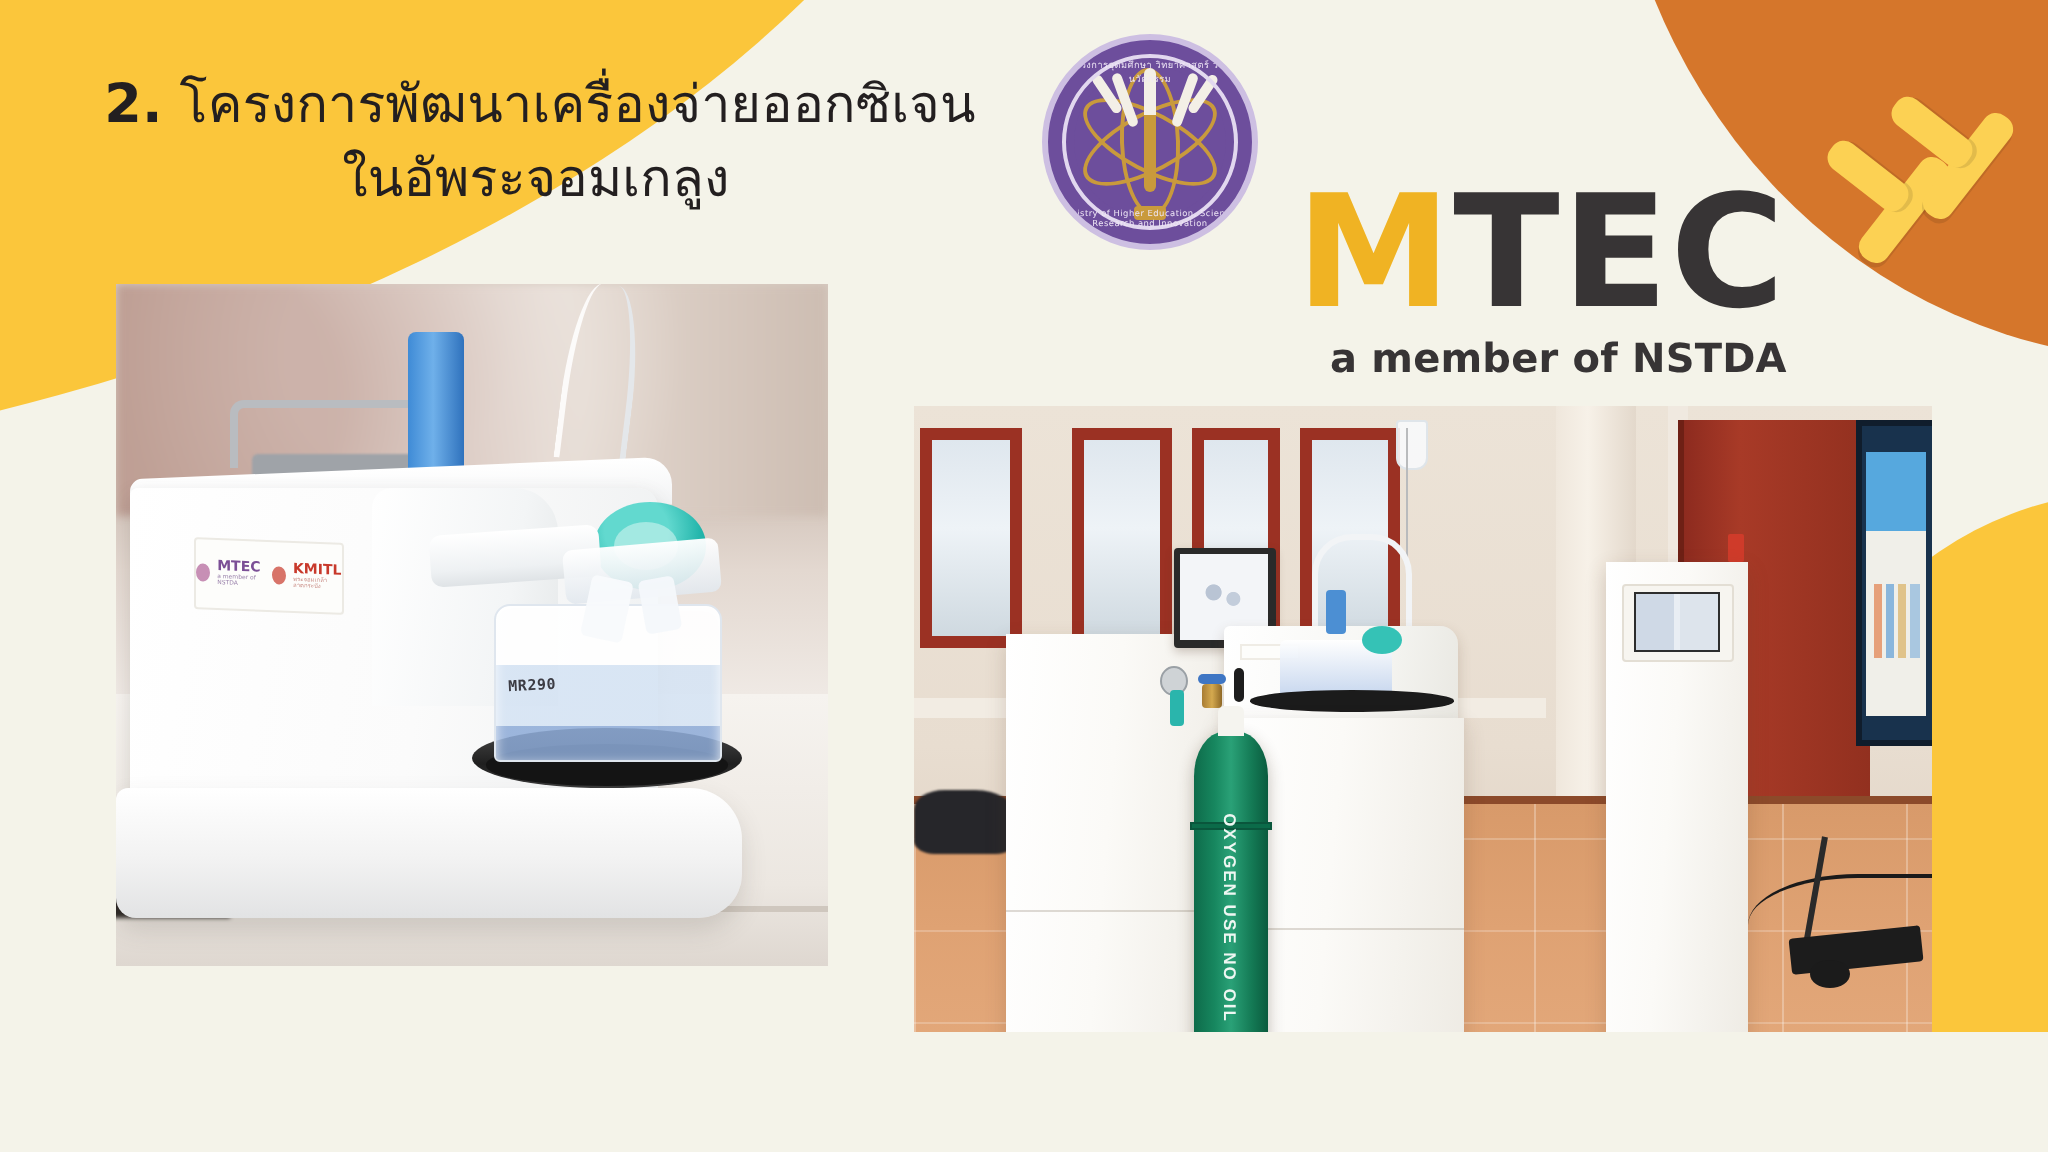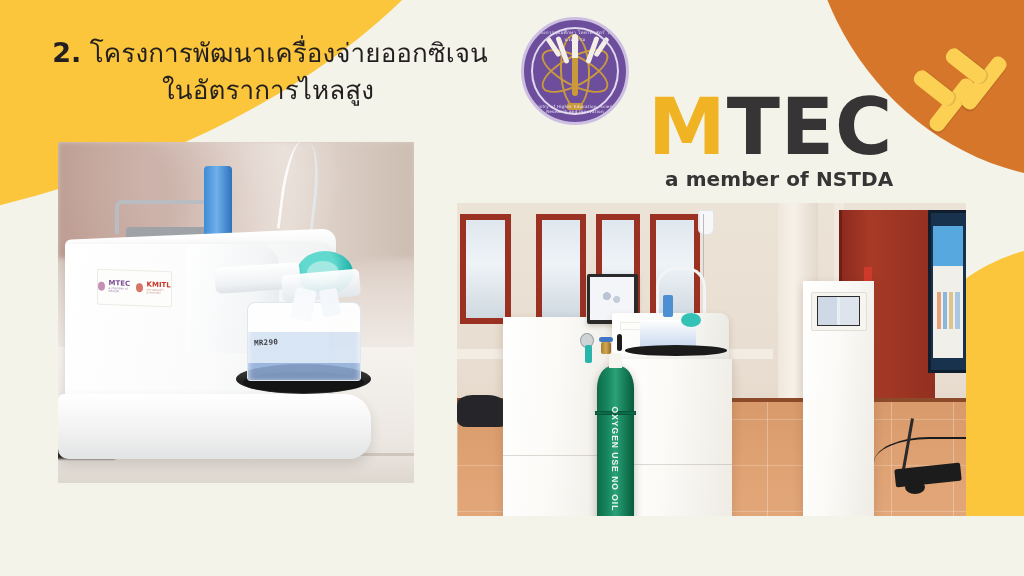--- a/index.html
+++ b/index.html
@@ -580,21 +580,21 @@
 
   <div class="chev-wrap">
     <div class="chev a1"></div>
     <div class="chev a2"></div>
     <div class="chev b1"></div>
     <div class="chev b2"></div>
   </div>
 
   <div class="title-block">
     <div class="title-line l1"><span class="title-num">2.</span> <span>โครงการพัฒนาเครื่องจ่ายออกซิเจน</span></div>
-    <div class="title-line">ในอัตราการไหลสูง</div>
+    <div class="title-line">ในอัพระจอมเกลูง</div>
   </div>
 
   <div class="seal">
     <div class="inner"></div>
     <div class="orbit o1"></div>
     <div class="orbit o2"></div>
     <div class="orbit o3"></div>
     <div class="prong p3"></div>
     <div class="prong p1"></div>
     <div class="trident"></div>

